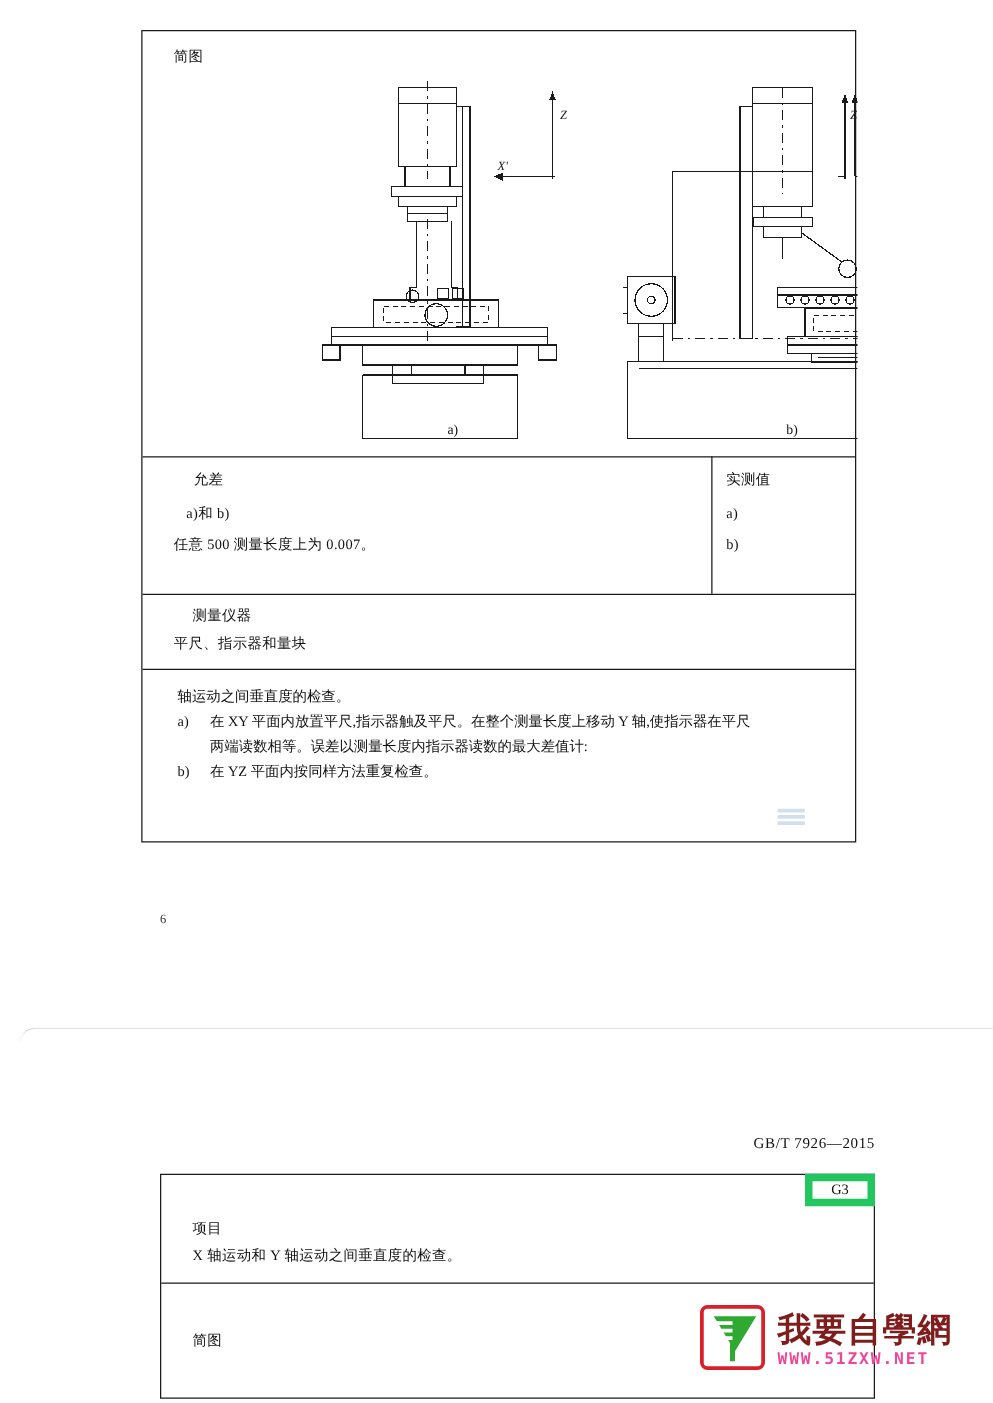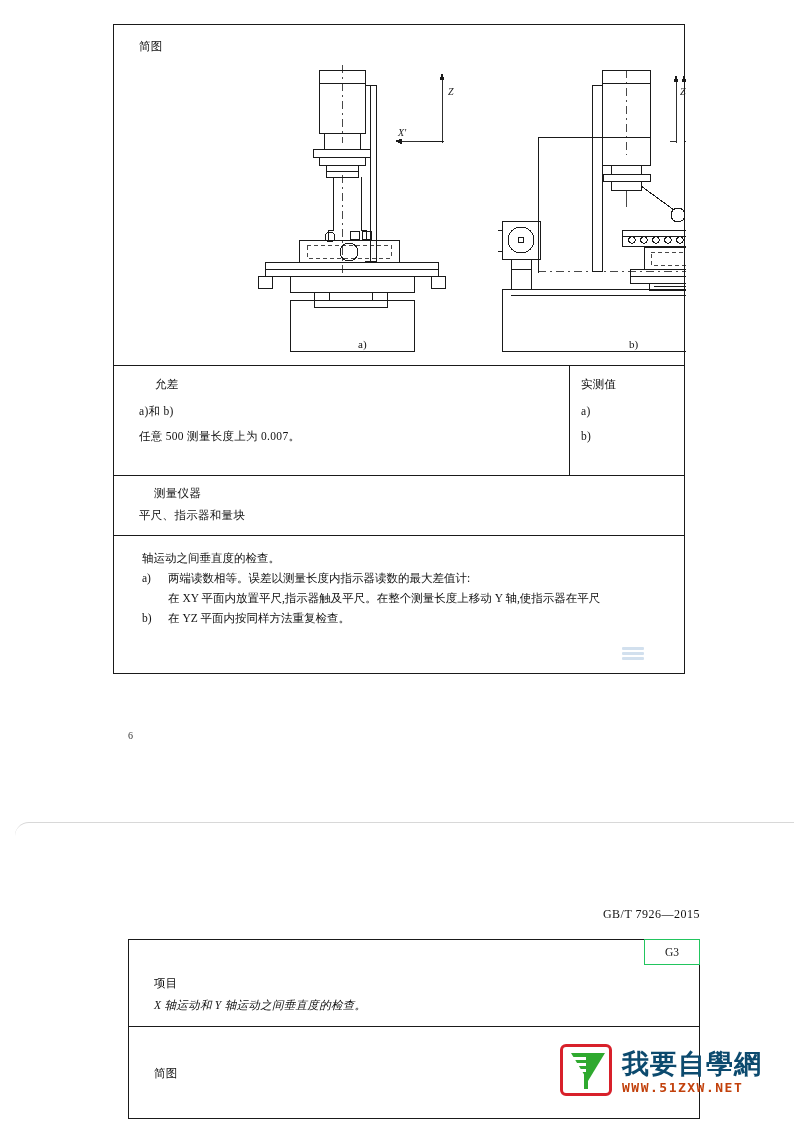--- a/index.html
+++ b/index.html
@@ -148,21 +148,21 @@
     top: 116px;
     width: 572px;
     height: 180px;
   }
   .codebox {
     position: absolute;
     right: -1px;
     top: -1px;
     width: 56px;
     height: 26px;
-    border: 1px solid #22c55e;
+    border: 6px solid #22c55e;
     box-sizing: border-box;
     font-size: 11.5px;
     display: flex;
     align-items: center;
     justify-content: center;
   }
 
   
   .logo {
     position: absolute;
@@ -205,32 +205,32 @@
     background: #ffffff;
     margin-bottom: 3px;
   }
   .logo-text {
     position: absolute;
     left: 62px;
     top: 2px;
     font-family: Liberation Mono, monospace;
     font-size: 27px;
     font-weight: bold;
-    color: #0c4a6e;
+    color: #7f1d1d;
     letter-spacing: 1px;
     text-align: right;
   }
   .logo-url {
     position: absolute;
     left: 62px;
     top: 36px;
     font-family: "DejaVu Sans Mono", monospace;
     font-size: 13px;
     font-weight: bold;
-    color: #c2410c;
+    color: #ec4899;
     letter-spacing: 1.5px;
   }
 </style>
 </head>
 <body>
 
 <div class="page">
 
   <div class="sheet1">
 
@@ -362,39 +362,39 @@
         </svg>
 
         <div class="fig-caption" style="left:244px; top:313px;">a)</div>
         <div class="fig-caption" style="left:515px; top:313px;">b)</div>
       </div>
 
       <div class="row-div" style="top:340px;"></div>
       <div class="vsep" style="left:455px; top:340px; height:110px;"></div>
 
       <div class="cell-label" style="left:41px; top:350px;">允差</div>
-      <div class="cell-label" style="left:25px; top:377px;">a)和 b)</div>
+      <div class="cell-label" style="left:35px; top:377px;">a)和 b)</div>
       <div class="cell-label" style="left:25px; top:402px;">任意 500 测量长度上为 0.007。</div>
 
       <div class="cell-label" style="left:467px; top:350px;">实测值</div>
       <div class="cell-label" style="left:467px; top:377px;">a)</div>
       <div class="cell-label" style="left:467px; top:402px;">b)</div>
 
       <div class="row-div" style="top:450px;"></div>
       <div class="cell-label" style="left:40px; top:459px;">测量仪器</div>
       <div class="cell-label" style="left:25px; top:481px;">平尺、指示器和量块</div>
 
       <div class="row-div" style="top:510px;"></div>
       <div class="method-block" style="top:523px;">
         <div class="ln">轴运动之间垂直度的检查。</div>
         <div class="indent-item">
           <div class="marker">a)</div>
           <div class="itemtext">
+            <div>在 XY 平面内放置平尺,指示器触及平尺。在整个测量长度上移动 Y 轴,使指示器在平尺</div>
             <div>两端读数相等。误差以测量长度内指示器读数的最大差值计:</div>
-            <div>在 XY 平面内放置平尺,指示器触及平尺。在整个测量长度上移动 Y 轴,使指示器在平尺</div>
           </div>
         </div>
         <div class="indent-item">
           <div class="marker">b)</div>
           <div class="itemtext">
             <div>在 YZ 平面内按同样方法重复检查。</div>
           </div>
         </div>
       </div>
 
@@ -408,21 +408,21 @@
     <div class="pagenum">6</div>
   </div>
 
   <div class="sheet2">
     <div class="std-head">GB/T 7926—2015</div>
 
     <div class="tablebox t2">
       <div class="codebox">G3</div>
 
       <div class="cell-label" style="left:25px; top:34px;">项目</div>
-      <div class="cell-label" style="left:25px; top:56px;font-style:italic;">X 轴运动和 Y 轴运动之间垂直度的检查。</div>
+      <div class="cell-label" style="left:25px; top:56px;">X 轴运动和 Y 轴运动之间垂直度的检查。</div>
 
       <div class="row-div" style="top:86px;"></div>
       <div class="cell-label" style="left:25px; top:124px;">简图</div>
     </div>
   </div>
 
   <div class="logo">
     <div class="logo-mark">
       <div class="v"></div>
       <div class="bars">

